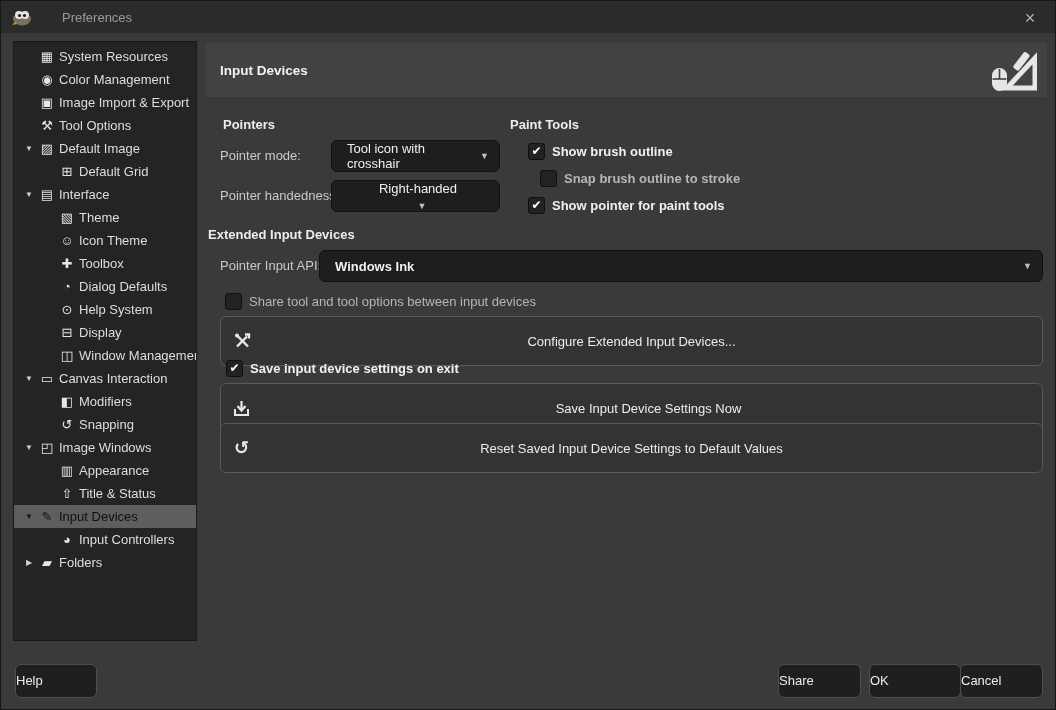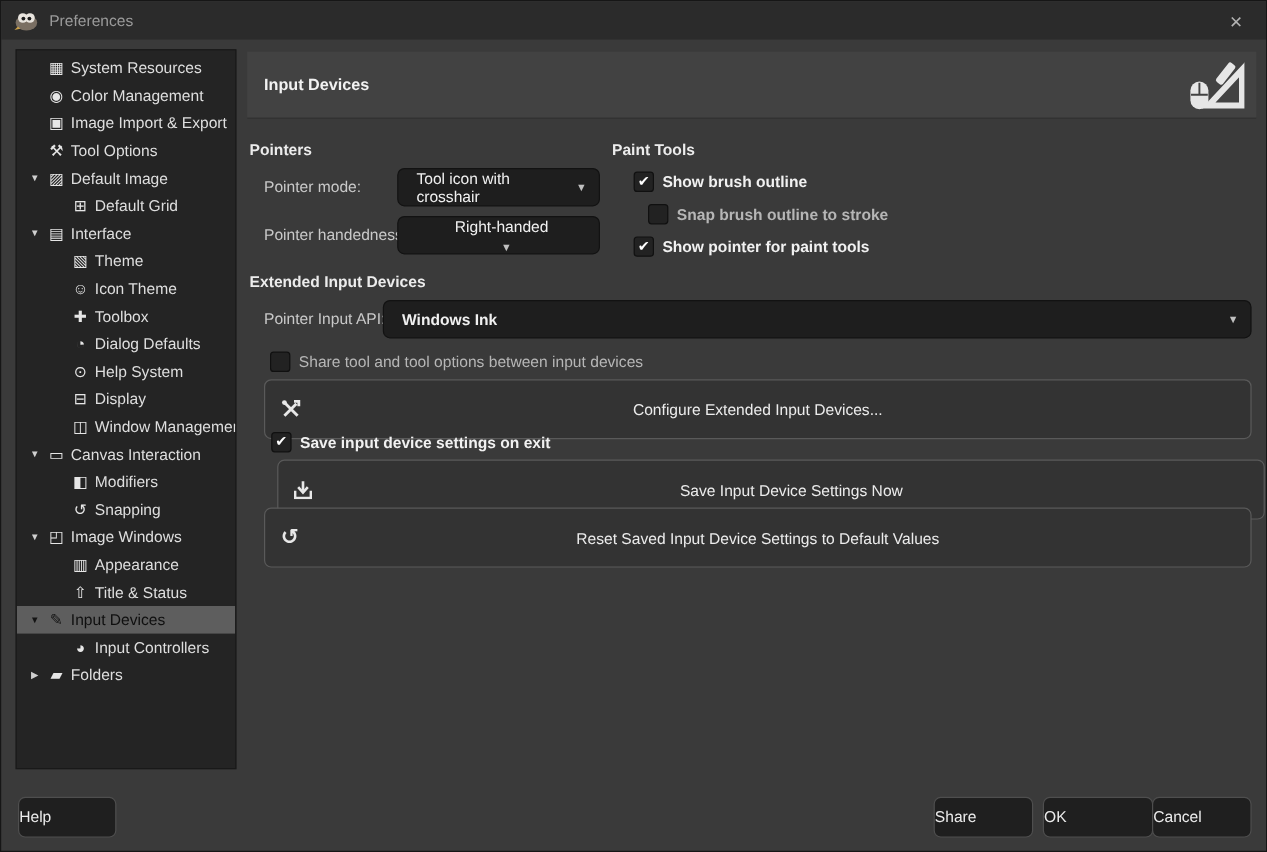--- a/index.html
+++ b/index.html
@@ -2,21 +2,21 @@
 <html><head>
 <meta charset="utf-8">
 <style>
   html,body{margin:0;padding:0;background:#1f1f1f;}
   .window{
     position:relative;width:1056px;height:710px;background:#3a3a3a;
     font-family:"Liberation Sans","DejaVu Sans",sans-serif;color:#e8e8e8;
     box-sizing:border-box;border:1px solid #161616;overflow:hidden;
   }
   
-  .titlebar{position:absolute;left:0;top:0;width:100%;height:32px;background:#2b2b2b;display:flex;align-items:center;}
+  .titlebar{position:absolute;left:0;top:0;width:100%;height:32px;background:#2b2b2b;display:flex;align-items:center;gap:21px;}
   .titlebar .app-icon{margin-left:10px;width:22px;height:18px;}
   .titlebar .title{margin-left:8px;font-size:13px;color:#9a9a9a;}
   .close-btn{position:absolute;right:14px;top:6px;width:22px;height:22px;color:#b3b3b3;font-size:18px;line-height:22px;text-align:center;cursor:default;}
   
   .sidebar{position:absolute;left:12px;top:40px;width:184px;height:600px;background:#242424;border:1px solid #191919;box-sizing:border-box;padding-top:3px;overflow:hidden;}
   .side-row{height:23px;line-height:23px;display:flex;align-items:center;font-size:13px;color:#dedede;white-space:nowrap;padding-left:6px;cursor:default;}
   .side-row .expander{width:18px;font-size:8px;color:#cfcfcf;text-align:center;flex:0 0 18px;}
   .side-row .s-icon{width:18px;font-size:13px;color:#e6e6e6;text-align:center;flex:0 0 18px;margin-right:3px;}
   .side-row.lvl1 .expander{flex-basis:38px;width:38px;}
   .side-row.selected{background:#5e5e5e;color:#0f0f0f;}
@@ -187,21 +187,21 @@
     <span class="page-title">Input Devices</span>
     <svg class="hdr-icon" width="48" height="46" viewBox="0 0 48 46">
       <path d="M18 40 L46 40 L46 10 Z" fill="none" stroke="#e6e6e6" stroke-width="5"></path>
       <rect x="29" y="3" width="7" height="20" rx="2" transform="rotate(38 32 13)" fill="#e6e6e6"></rect>
       <rect x="3" y="20" width="15" height="23" rx="7.5" fill="#e6e6e6"></rect>
       <line x1="10.5" y1="21" x2="10.5" y2="31" stroke="#424242" stroke-width="1.6"></line>
       <line x1="3.5" y1="31" x2="17.5" y2="31" stroke="#424242" stroke-width="1.6"></line>
     </svg>
   </div>
 
-  <div class="sec-heading" style="left:207px;top:116px;">Pointers</div>
+  <div class="sec-heading" style="left:222px;top:116px;">Pointers</div>
   <div class="fld-label" style="left:219px;top:139px;">Pointer mode:</div>
   <div class="dropdown" style="left:330px;top:139px;width:169px;">
     <span class="dd-value">Tool icon with crosshair</span>
     <span class="dd-arrow">▼</span>
   </div>
   <div class="fld-label" style="left:219px;top:179px;">Pointer handedness:</div>
   <div class="dropdown" style="left:330px;top:179px;width:169px;flex-direction:column;">
     <span class="dd-value">Right-handed</span>
     <span class="dd-arrow">▼</span>
   </div>
@@ -248,21 +248,21 @@
     <span>Configure Extended Input Devices...</span>
   </div>
 
   <div class="check-row" style="left:225px;top:357px;">
     <span class="checkbox checked">
         <span class="tick">✔</span>
       </span>
     <span class="check-label bold">Save input device settings on exit</span>
   </div>
 
-  <div class="wide-btn" style="left:230px;top:382px;width:823px;padding-left:34px;">
+  <div class="wide-btn" style="left:219px;top:382px;width:823px;padding-left:34px;">
     <span class="btn-icon">
       <svg width="15" height="16" viewBox="0 0 15 16">
         <line x1="7.5" y1="1" x2="7.5" y2="9" stroke="#e8e8e8" stroke-width="2.2"></line>
         <path d="M3.5 6 L7.5 10.5 L11.5 6" fill="none" stroke="#e8e8e8" stroke-width="2.2"></path>
         <path d="M1 9 L1 15 L14 15 L14 9" fill="none" stroke="#e8e8e8" stroke-width="2"></path>
       </svg>
     </span>
     <span>Save Input Device Settings Now</span>
   </div>
 

